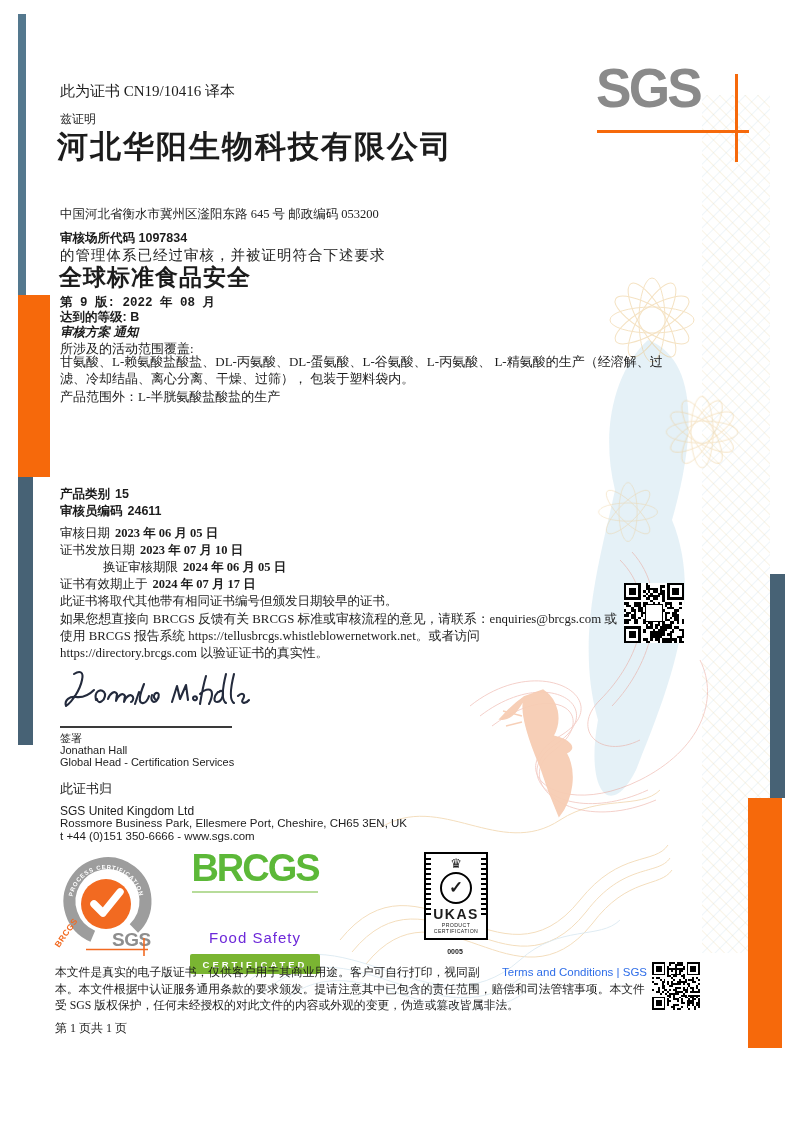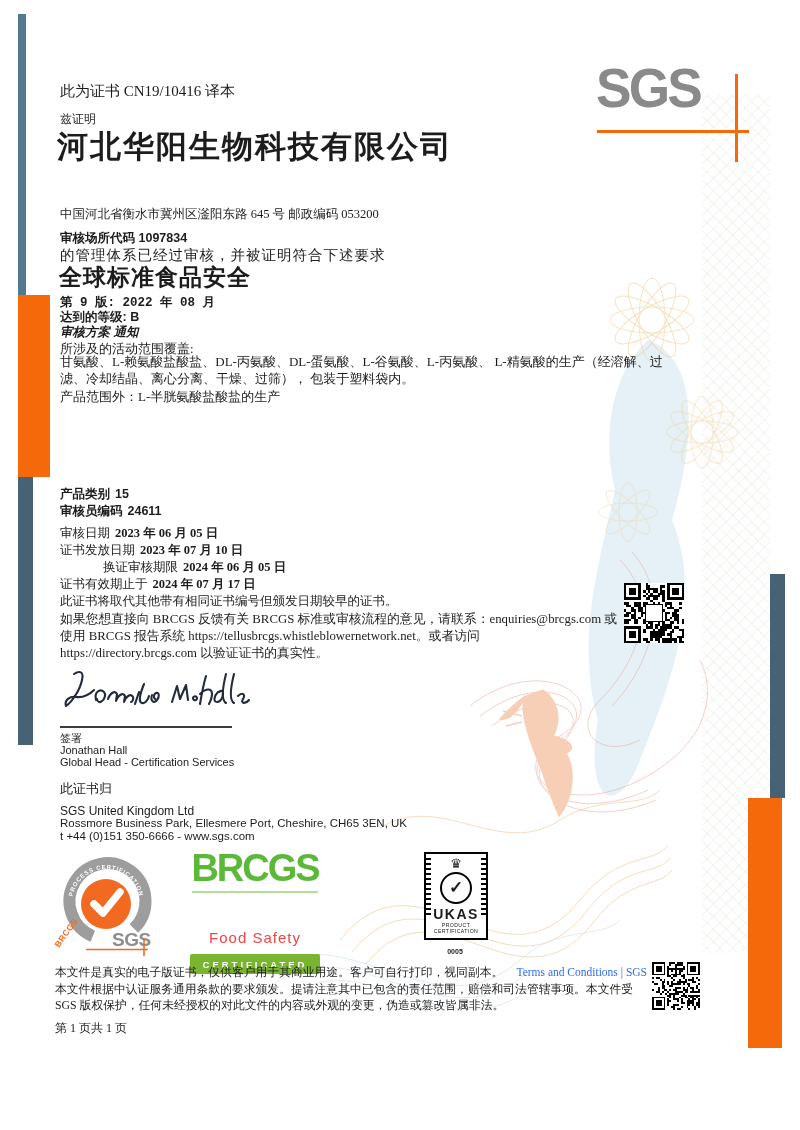--- a/index.html
+++ b/index.html
@@ -55,39 +55,39 @@
   #signatory-title{left:60px;top:756px;font-size:11px;}
   #owner-heading{left:60px;top:780px;font-size:13px;}
   #owner-company{left:60px;top:804px;font-size:12px;}
   #owner-address{left:60px;top:817px;font-size:11.5px;}
   #owner-phone{left:60px;top:830px;font-size:11.5px;}
   
   #sgs-mark{left:50px;top:851px;}
   #brcgs-logo{left:190px;top:849px;width:130px;text-align:center;}
   #brcgs-name{font-size:38px;font-weight:bold;color:#5CB838;letter-spacing:-2px;line-height:1;}
   #brcgs-rule{height:2px;background:#b7dc9a;margin:4px 2px 6px 2px;}
-  #brcgs-subtitle{font-size:15px;color:#ef4444;letter-spacing:1px;margin-bottom:8px;margin-top:36px;}
+  #brcgs-subtitle{font-size:15px;color:#6d28d9;letter-spacing:1px;margin-bottom:8px;margin-top:36px;}
   #brcgs-banner{background:#7ab532;border-radius:2px;color:#fff;font-size:9.5px;font-weight:bold;
      letter-spacing:3px;padding:5px 0 4px 0;}
   #ukas-box{left:424px;top:852px;width:56px;border:2px solid #000;background:#fff;
      text-align:center;padding:3px 2px 4px 2px;}
   .ukas-comb{position:absolute;top:4px;height:58px;width:5px;
      background:repeating-linear-gradient(to bottom,#000 0 1.5px,transparent 1.5px 5px);}
   #ukas-comb-l{left:-1px;border-left:1px solid #000;}
   #ukas-comb-r{right:-1px;border-right:1px solid #000;}
   #ukas-crown{font-size:13px;line-height:13px;}
   #ukas-circle{width:28px;height:28px;border:2.5px solid #000;border-radius:50%;margin:2px auto;
      font-size:17px;font-weight:bold;line-height:28px;}
   #ukas-name{font-size:14px;font-weight:bold;letter-spacing:1.5px;}
   #ukas-line1,#ukas-line2{font-size:5.2px;letter-spacing:.4px;}
   #ukas-number{left:424px;top:948px;width:62px;text-align:center;font-size:7px;font-weight:bold;}
   
   #legal-block{left:55px;top:964px;width:592px;font-size:11.8px;line-height:16.5px;}
   #terms-link{float:right;color:#2E6DE8;font-size:11.5px;text-decoration:none;
-     font-family:Liberation Serif, serif;margin-left:10px;}
+     font-family:Liberation Sans, sans-serif;margin-left:10px;}
   #page-number{left:55px;top:1020px;font-size:12px;}
 </style>
 </head>
 <body>
 
 <svg id="guilloche" width="800" height="1130" viewBox="0 0 800 1130">
   <defs>
     <pattern id="net1" width="9" height="9" patternUnits="userSpaceOnUse" patternTransform="rotate(45)">
       <line x1="0" y1="0" x2="0" y2="9" stroke="#c9dfeb" stroke-width="1"></line>
     </pattern>

